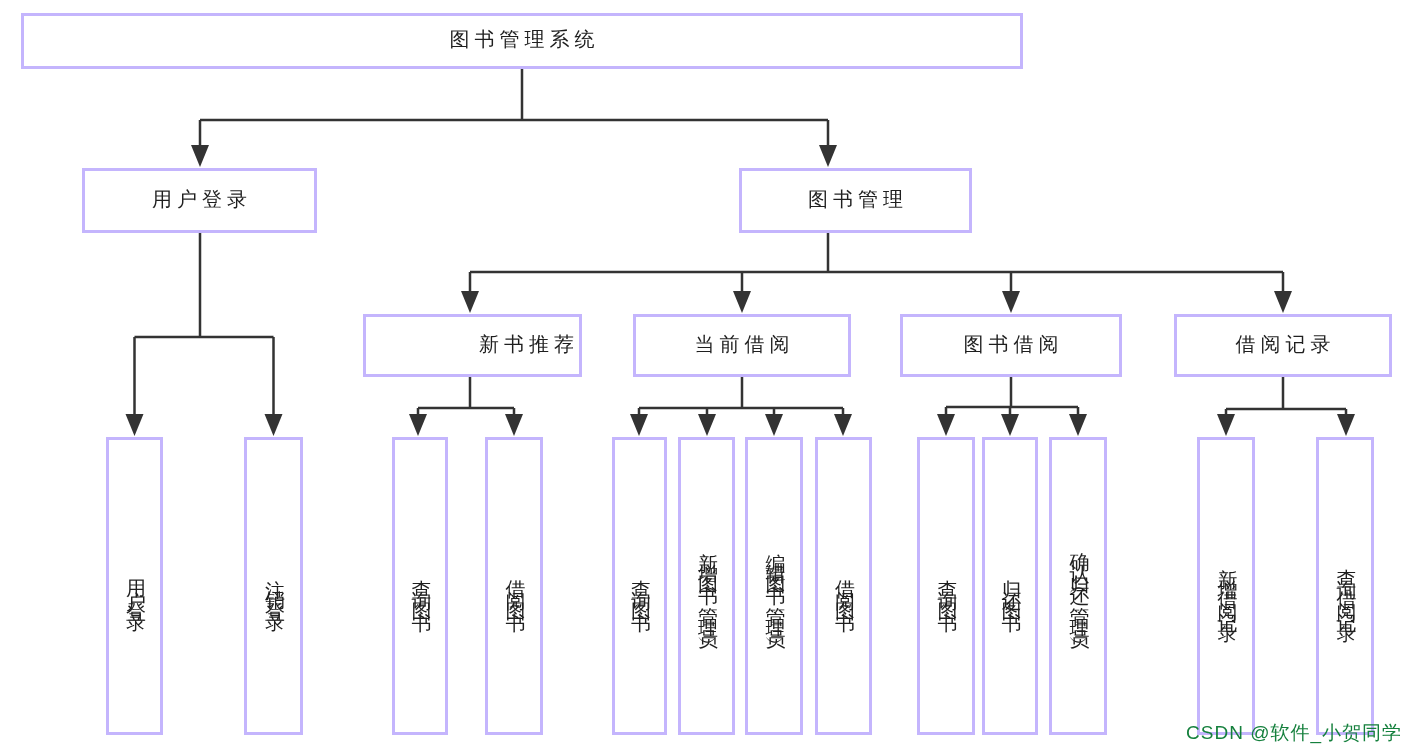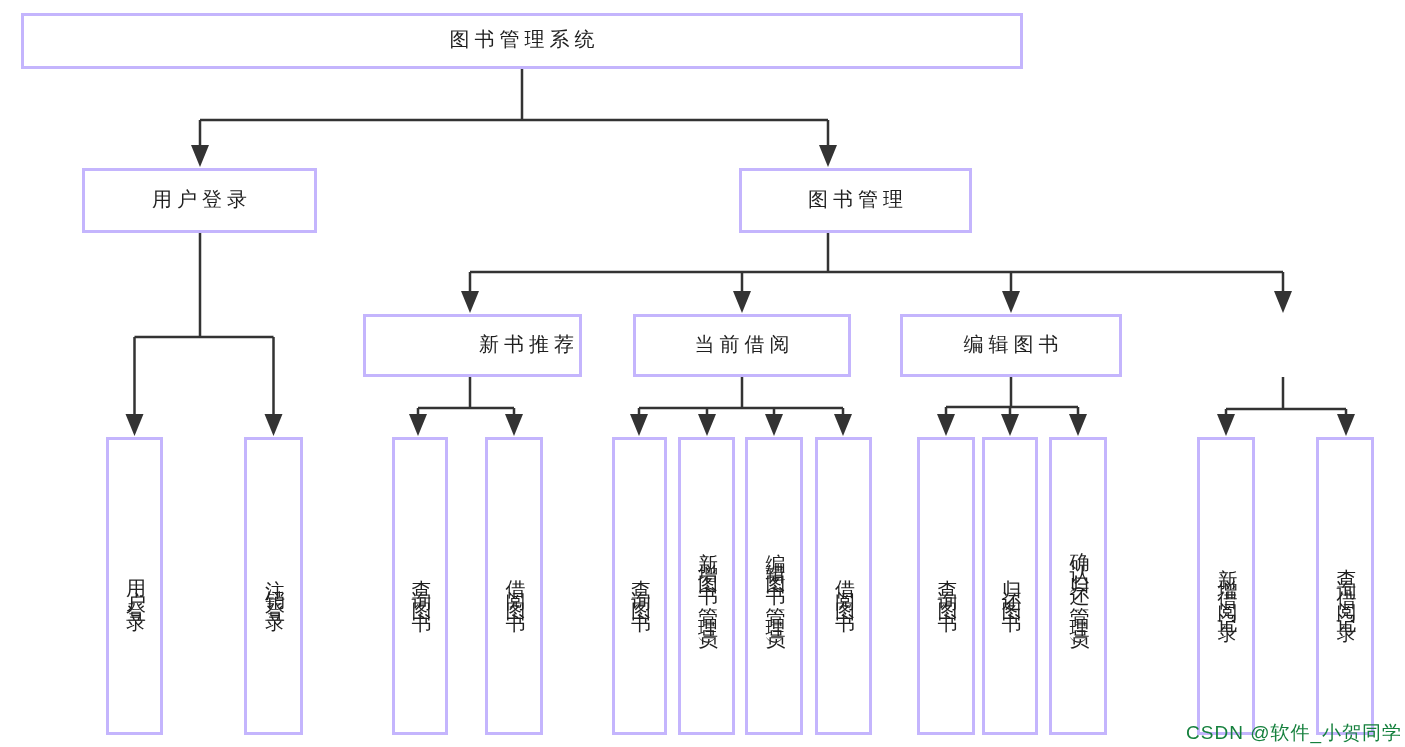--- a/index.html
+++ b/index.html
@@ -108,21 +108,24 @@
     <span>图书管理</span>
   </div>
 
   <div class="node h-node" style="left:363px; top:314px; width:219px; height:63px;justify-content:flex-end;">
     <span>新书推荐</span>
   </div>
   <div class="node h-node" style="left:633px; top:314px; width:218px; height:63px;">
     <span>当前借阅</span>
   </div>
   <div class="node h-node" style="left:900px; top:314px; width:222px; height:63px;">
-    <span>编辑图书</span>
+    <span>图书借阅</span>
+  </div>
+  <div class="node h-node" style="left:1174px; top:314px; width:218px; height:63px;">
+    <span>借阅记录</span>
   </div>
 
   <div class="node v-node" style="left:106px; top:437px; width:57px; height:298px;">
     <span>用户登录</span>
   </div>
   <div class="node v-node" style="left:244px; top:437px; width:59px; height:298px;">
     <span>注销登录</span>
   </div>
   <div class="node v-node" style="left:392px; top:437px; width:56px; height:298px;">
     <span>查询图书</span>

